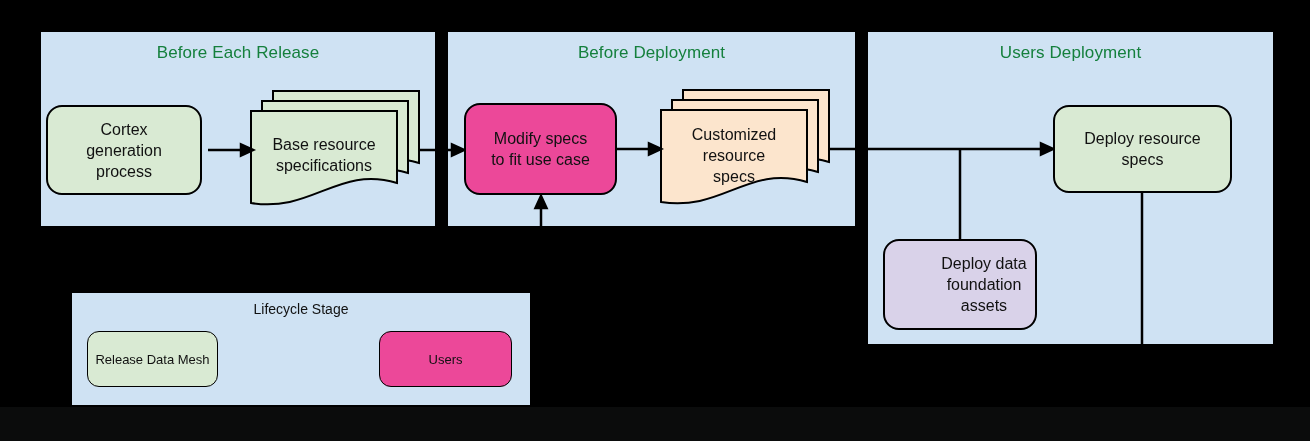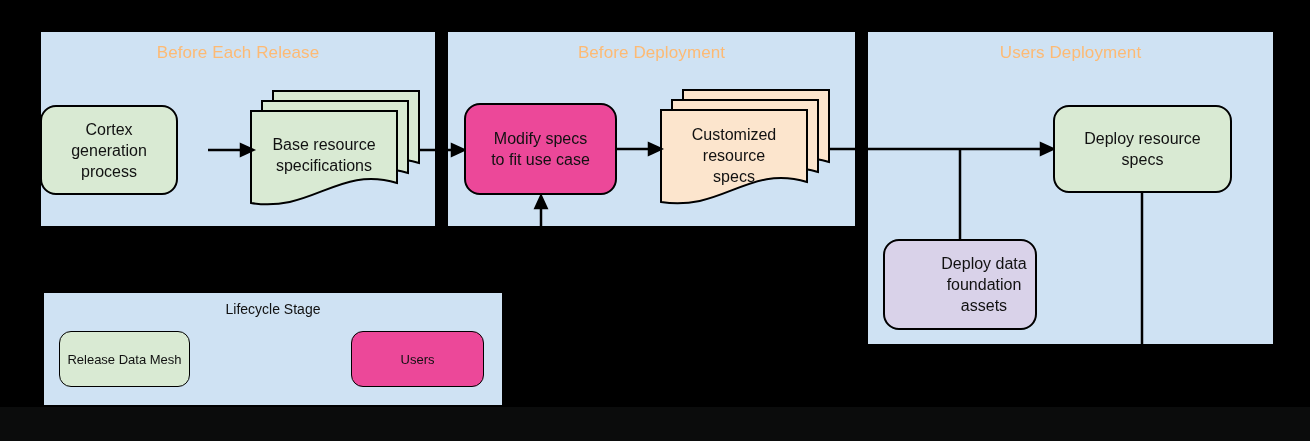--- a/index.html
+++ b/index.html
@@ -5,37 +5,37 @@
   html,body{margin:0;padding:0;}
   body{
     width:1310px;height:441px;position:relative;overflow:hidden;
     background:#000000;
     font-family:"Liberation Sans","DejaVu Sans",sans-serif;
     color:#111111;
   }
   .footer-strip{position:absolute;left:0;top:407px;width:1310px;height:34px;background:#0b0c0c;}
   .panel{position:absolute;background:#cfe2f3;}
   .panel-title{
-    position:absolute;font-size:17px;font-weight:400;color:#fdba74;
+    position:absolute;font-size:17px;font-weight:400;color:#15803d;
     text-align:center;letter-spacing:.1px;
   }
   .wires{position:absolute;left:0;top:0;z-index:2;pointer-events:none;}
   .node{
     position:absolute;z-index:3;border:2px solid #000000;border-radius:16px;
     display:flex;align-items:center;justify-content:center;text-align:center;
     font-size:16px;line-height:21px;white-space:pre-line;box-sizing:border-box;
   }
   .green{background:#d9ead3;}
   .peach{background:#ec4899;}
   .purple{background:#d9d2e9;padding-left:48px;}
   .doc-label{
     position:absolute;z-index:3;display:flex;align-items:center;justify-content:center;
     text-align:center;font-size:16px;line-height:21px;white-space:pre-line;
   }
-  .legend{position:absolute;left:44px;top:293px;width:458px;height:112px;background:#cfe2f3;z-index:3;}
+  .legend{position:absolute;left:72px;top:293px;width:458px;height:112px;background:#cfe2f3;z-index:3;}
   .legend-title{position:absolute;left:0;top:8px;width:458px;text-align:center;font-size:14px;color:#111111;}
   .legend-item{
     position:absolute;top:38px;height:56px;border:1.8px solid #000000;border-radius:12px;
     display:flex;align-items:center;justify-content:center;text-align:center;
     font-size:13px;line-height:17px;white-space:pre-line;box-sizing:border-box;
   }
 </style>
 </head>
 <body>
 
@@ -86,21 +86,21 @@
       <line x1="541" y1="227" x2="541" y2="206"></line>
       <polygon points="541,196 535.5,208 546.5,208"></polygon>
     </g>
   </g>
 </svg>
 
 <div class="panel-title" style="left:41px;top:43px;width:394px;z-index:3">Before Each Release</div>
 <div class="panel-title" style="left:448px;top:43px;width:407px;z-index:3">Before Deployment</div>
 <div class="panel-title" style="left:868px;top:43px;width:405px;z-index:3">Users Deployment</div>
 
-<div class="node green" style="left:40px;top:105px;width:138px;height:90px">Cortex
+<div class="node green" style="left:46px;top:105px;width:156px;height:90px">Cortex
 generation
 process</div>
 
 <div class="node peach" style="left:464px;top:103px;width:153px;height:92px">Modify specs
 to fit use case</div>
 
 <div class="node green" style="left:1053px;top:105px;width:179px;height:88px">Deploy resource
 specs</div>
 
 <div class="node purple" style="left:883px;top:239px;width:154px;height:91px">Deploy data

